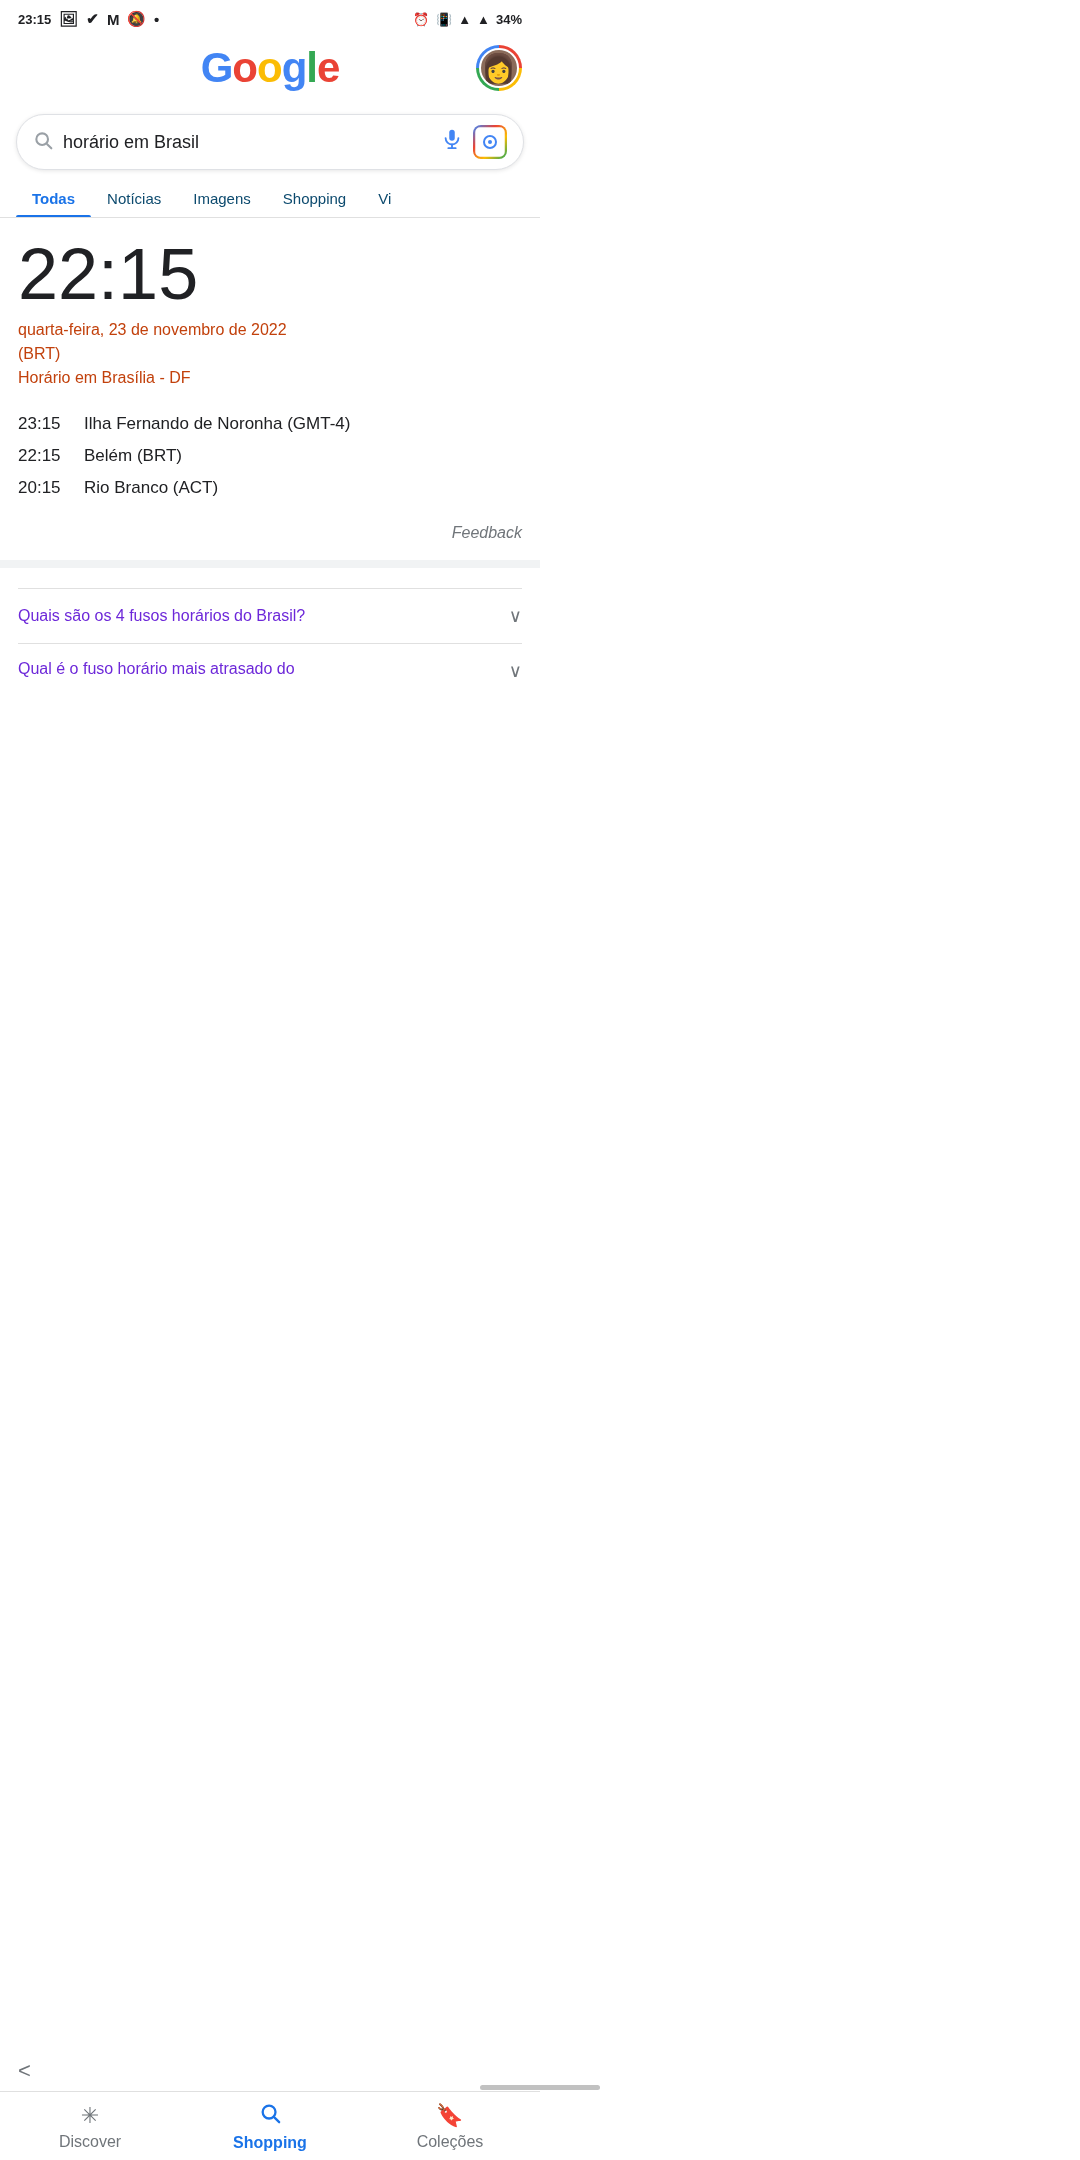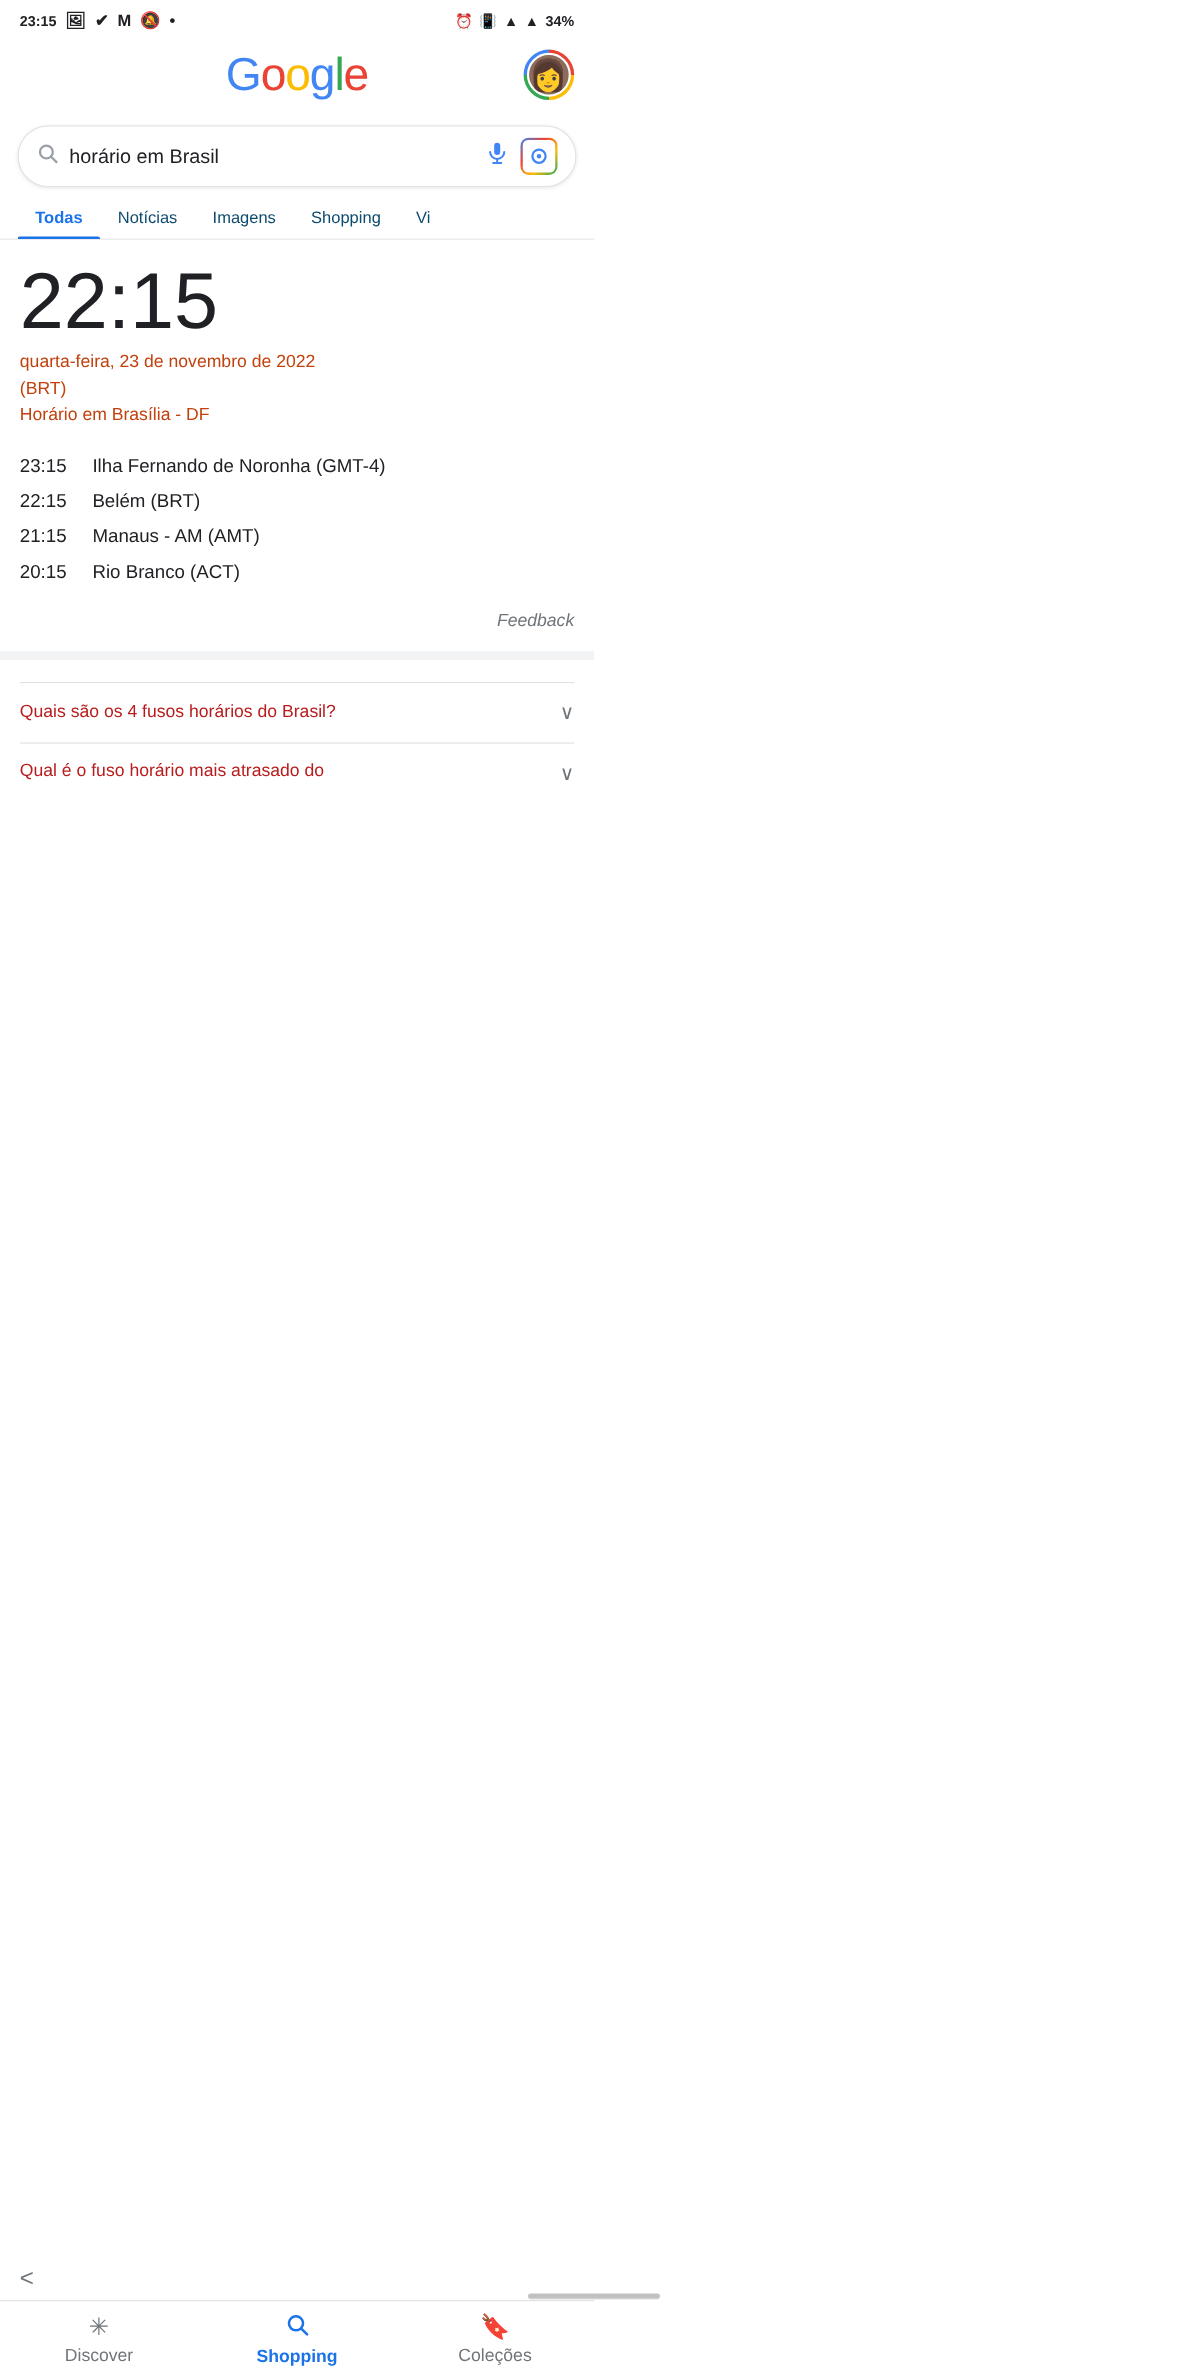--- a/index.html
+++ b/index.html
@@ -31,21 +31,21 @@
     
     .header {
       display: flex;
       justify-content: center;
       align-items: center;
       padding: 10px 18px 10px 18px;
       position: relative;
     }
     .google-logo {
       font-size: 42px;
-      font-weight: 400;
+      font-weight: 700;
       letter-spacing: -1px;
     }
     .google-logo .g1 { color: #4285F4; }
     .google-logo .g2 { color: #EA4335; }
     .google-logo .g3 { color: #FBBC05; }
     .google-logo .g4 { color: #4285F4; }
     .google-logo .g5 { color: #34A853; }
     .google-logo .g6 { color: #EA4335; }
 
     .avatar-wrapper {
@@ -225,21 +225,21 @@
     .paa-item {
       border-top: 1px solid #e0e0e0;
       padding: 16px 0;
       display: flex;
       justify-content: space-between;
       align-items: center;
       cursor: pointer;
     }
     .paa-item-text {
       font-size: 16px;
-      color: #b91c1c;
+      color: #6d28d9;
       flex: 1;
       padding-right: 12px;
     }
     .paa-chevron {
       font-size: 18px;
       color: #70757a;
       flex-shrink: 0;
     }
 
     
@@ -404,24 +404,20 @@
     <ul class="timezone-list">
       <li class="timezone-item">
         <span class="tz-time">23:15</span>
         <span class="tz-city">Ilha Fernando de Noronha (GMT-4)</span>
       </li>
       <li class="timezone-item">
         <span class="tz-time">22:15</span>
         <span class="tz-city">Belém (BRT)</span>
       </li>
       <li class="timezone-item">
-        <span class="tz-time">21:15</span>
-        <span class="tz-city">Manaus - AM (AMT)</span>
-      </li>
-      <li class="timezone-item">
         <span class="tz-time">20:15</span>
         <span class="tz-city">Rio Branco (ACT)</span>
       </li>
     </ul>
 
     <div class="feedback-link">Feedback</div>
   </div>
 
   <div class="section-divider"></div>
 

